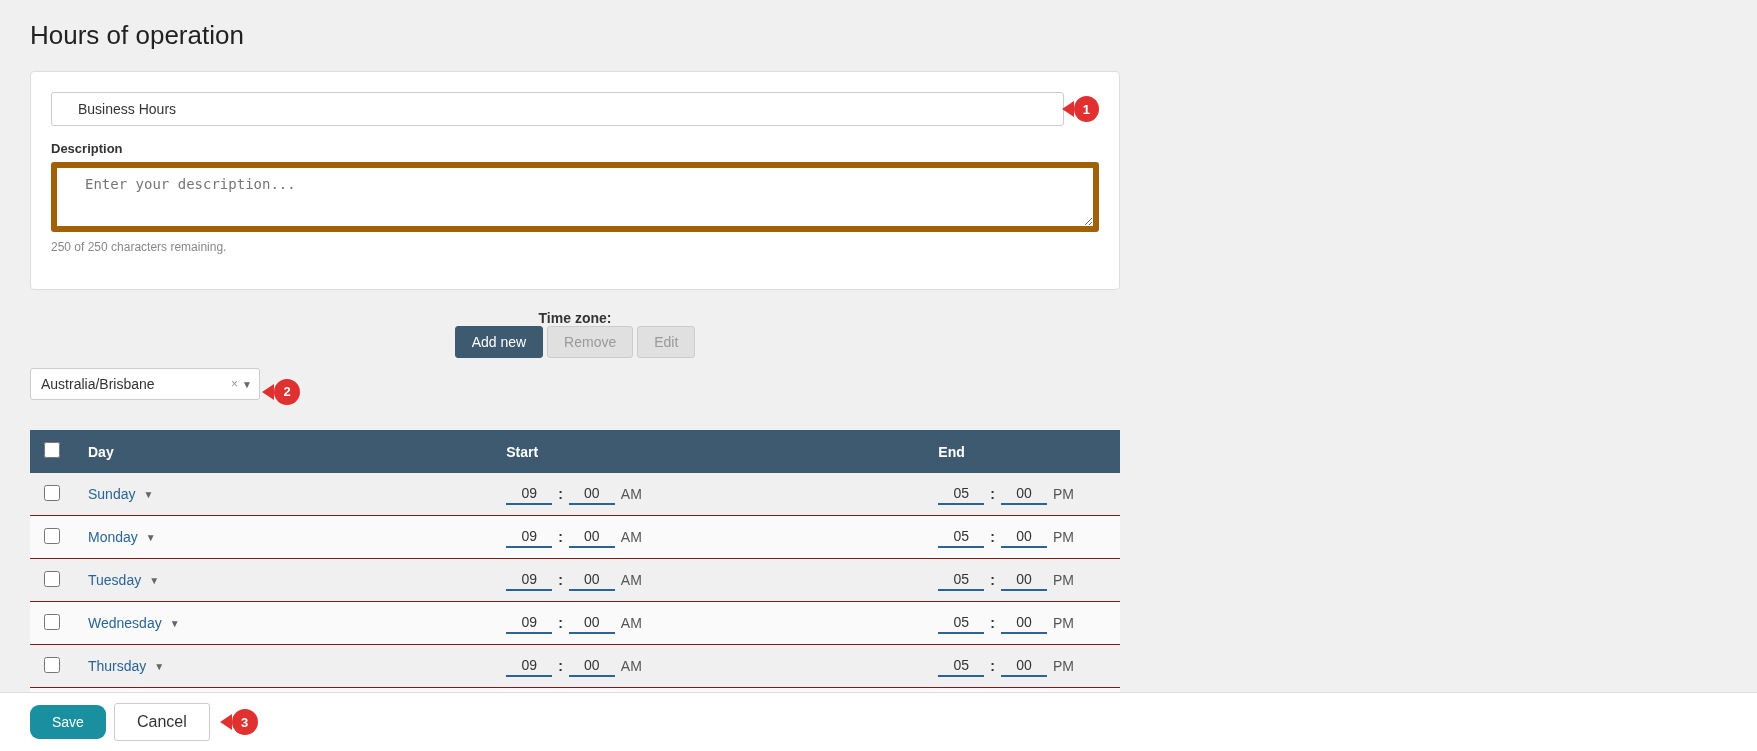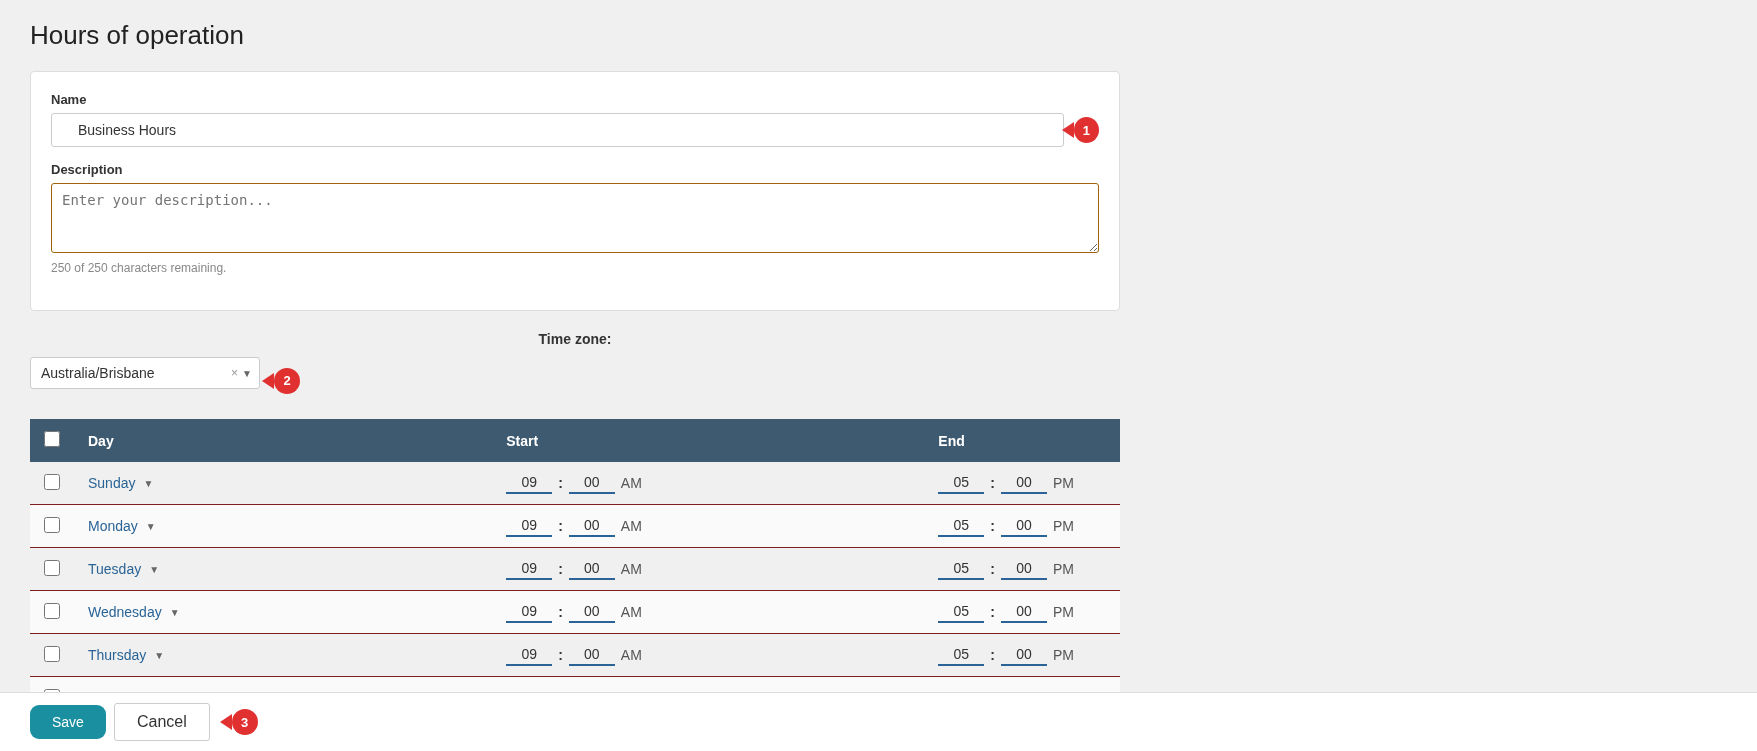--- a/index.html
+++ b/index.html
@@ -37,22 +37,22 @@
       width: 100%;
       padding: 8px 26px;
       border: 1px solid #ccc;
       border-radius: 3px;
       font-size: 14px;
       color: #333;
       outline: none;
     }
     .field-textarea {
       width: 100%;
-      padding: 8px 10px;
-      border: 1px solid #a16207;
+      padding: 8px 28px;
+      border: 6px solid #a16207;
       border-radius: 3px;
       font-size: 14px;
       color: #999;
       resize: vertical;
       min-height: 70px;
       outline: none;
     }
     .char-count {
       font-size: 12px;
       color: #888;
@@ -322,36 +322,40 @@
     }
   </style>
 </head>
 <body>
 
 <div class="page-wrapper main-content">
   <h1 class="page-title">Hours of operation</h1>
 
   <div class="card">
     <div class="field-group">
-      <div class="field-label">Name</div>
       <div style="display:flex;align-items:center;">
         <input type="text" class="field-input" value="Business Hours" style="">
         <span class="badge">1</span>
       </div>
     </div>
     <div class="field-group">
       <div class="field-label">Description</div>
       <textarea class="field-textarea" placeholder="Enter your description..." style=""></textarea>
       <div class="char-count">250 of 250 characters remaining.</div>
     </div>
   </div>
 
   <div class="timezone-section">
     <div class="timezone-header">
       <div class="timezone-label">Time zone:</div>
+      <div class="header-buttons">
+        <button class="btn btn-primary-dark">Add new</button>
+        <button class="btn btn-disabled">Remove</button>
+        <button class="btn btn-disabled">Edit</button>
+      </div>
     </div>
 
     <div style="display:flex;align-items:center;margin-bottom:15px;">
       <div class="timezone-select-wrapper">
         <select class="timezone-select">
           <option>Australia/Brisbane</option>
         </select>
         <span class="select-clear">×</span>
         <span class="select-arrow">▼</span>
       </div>

